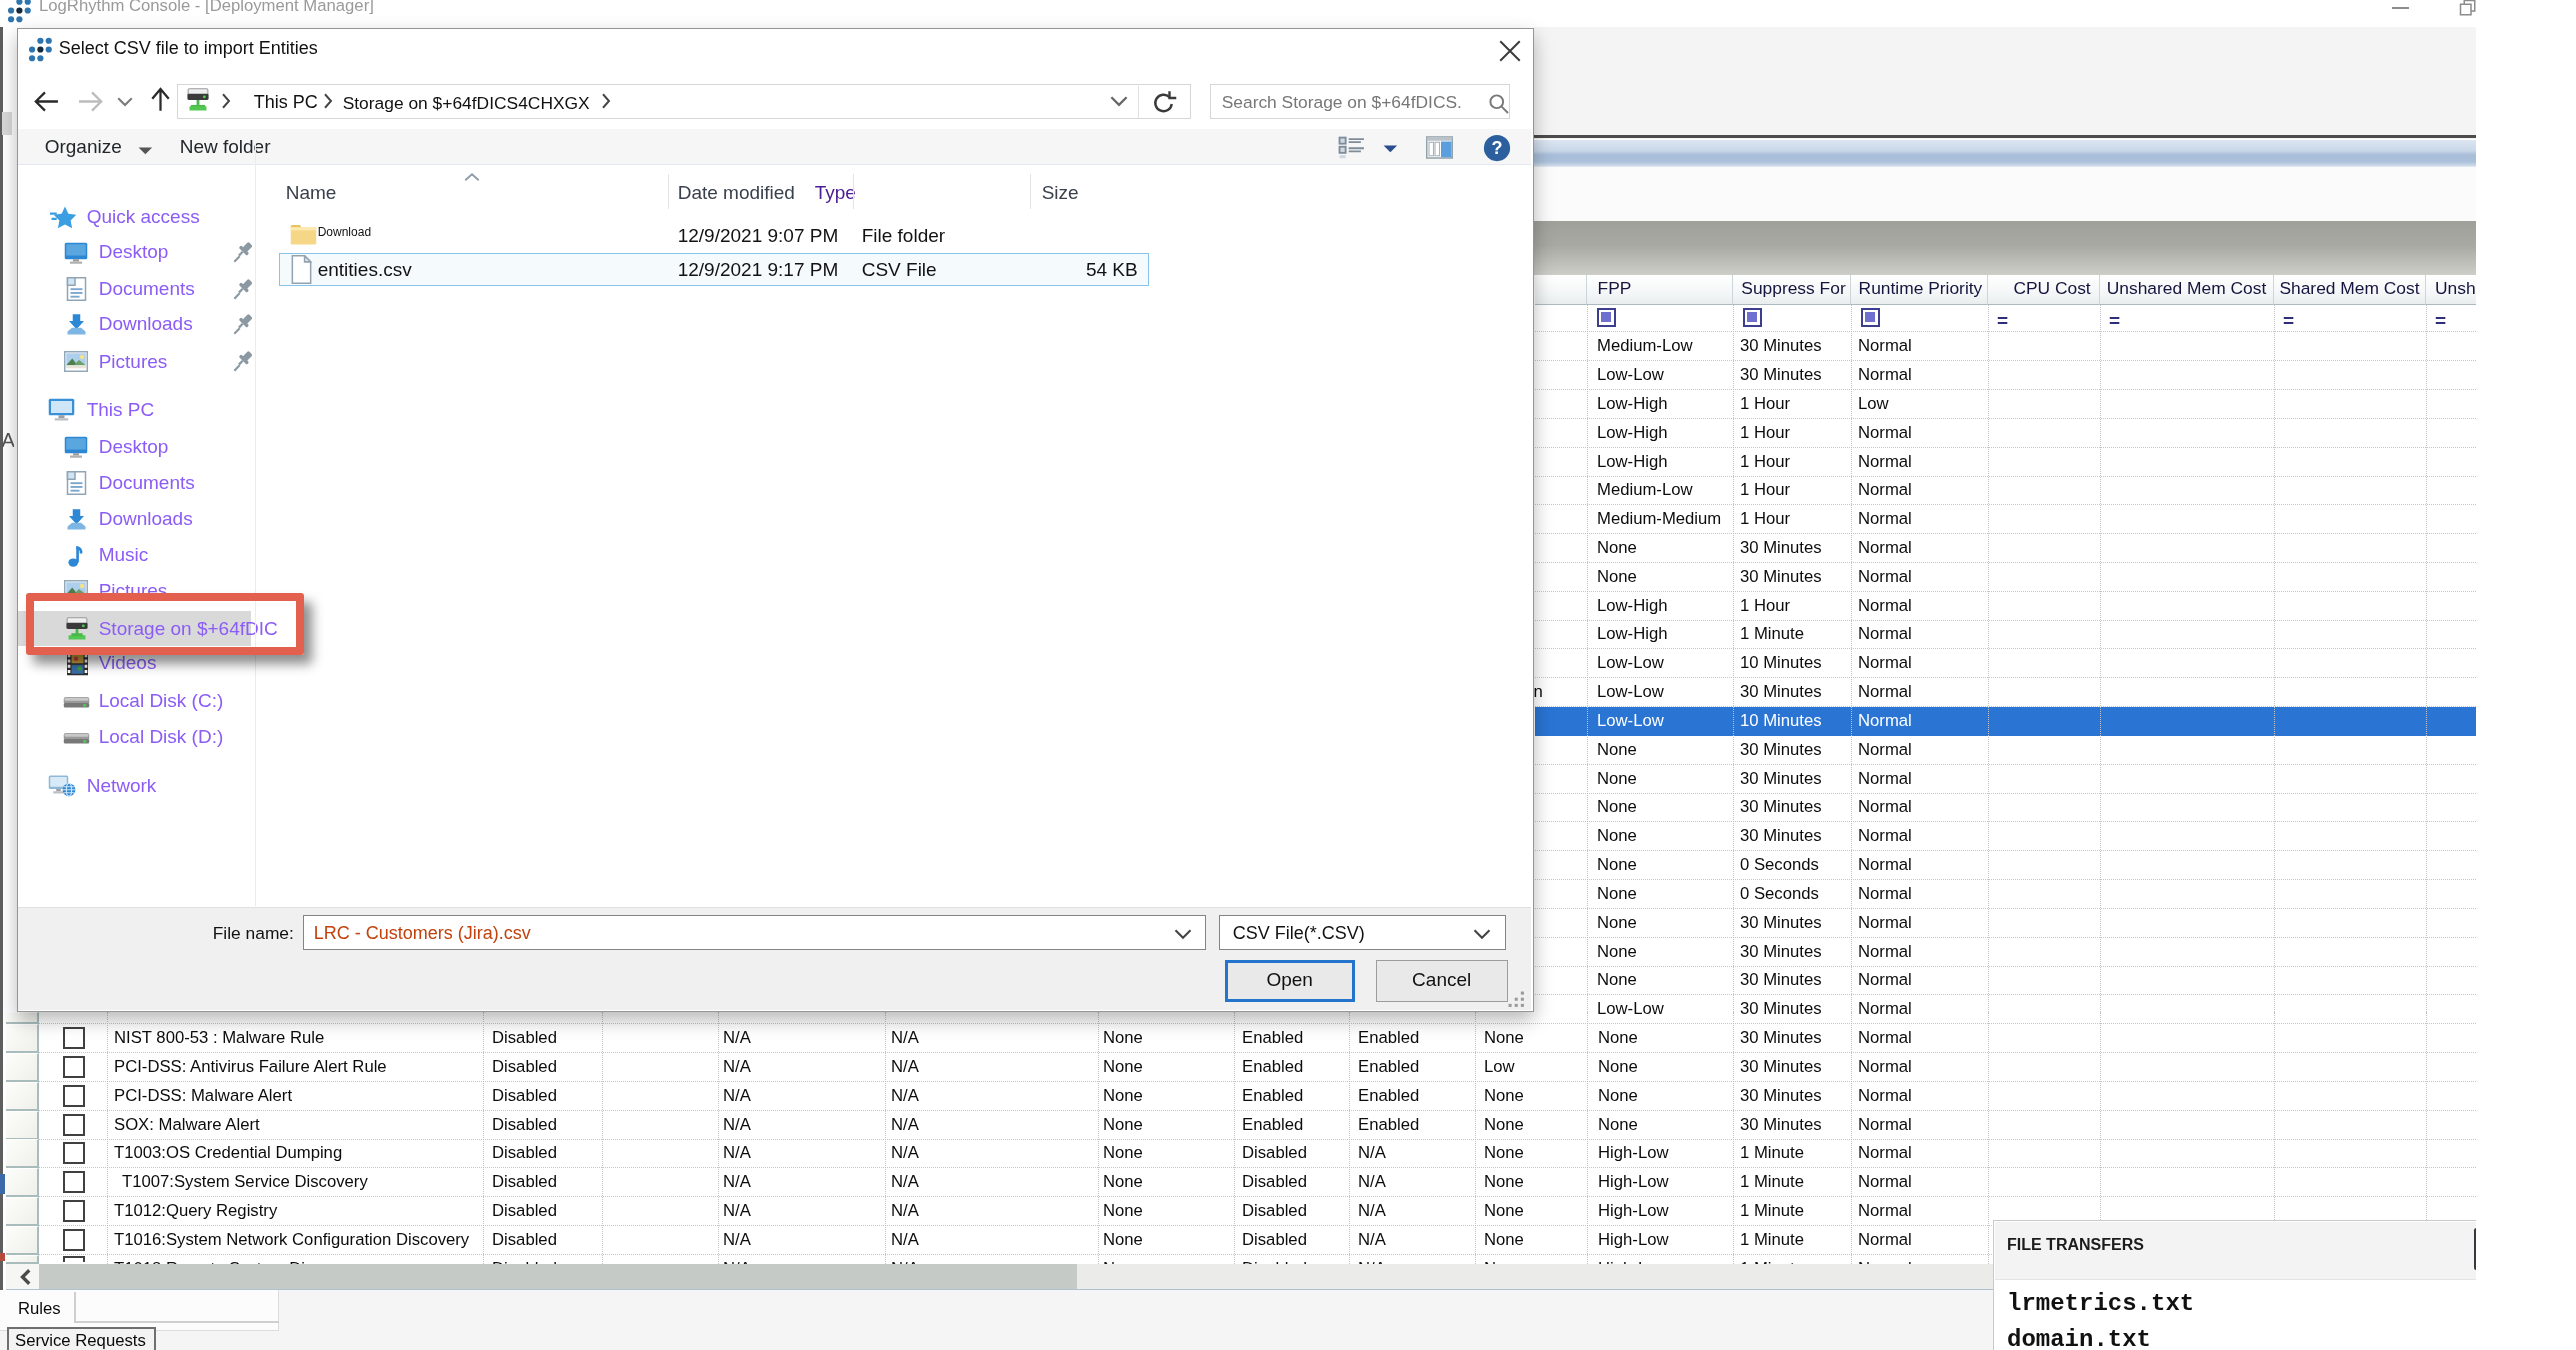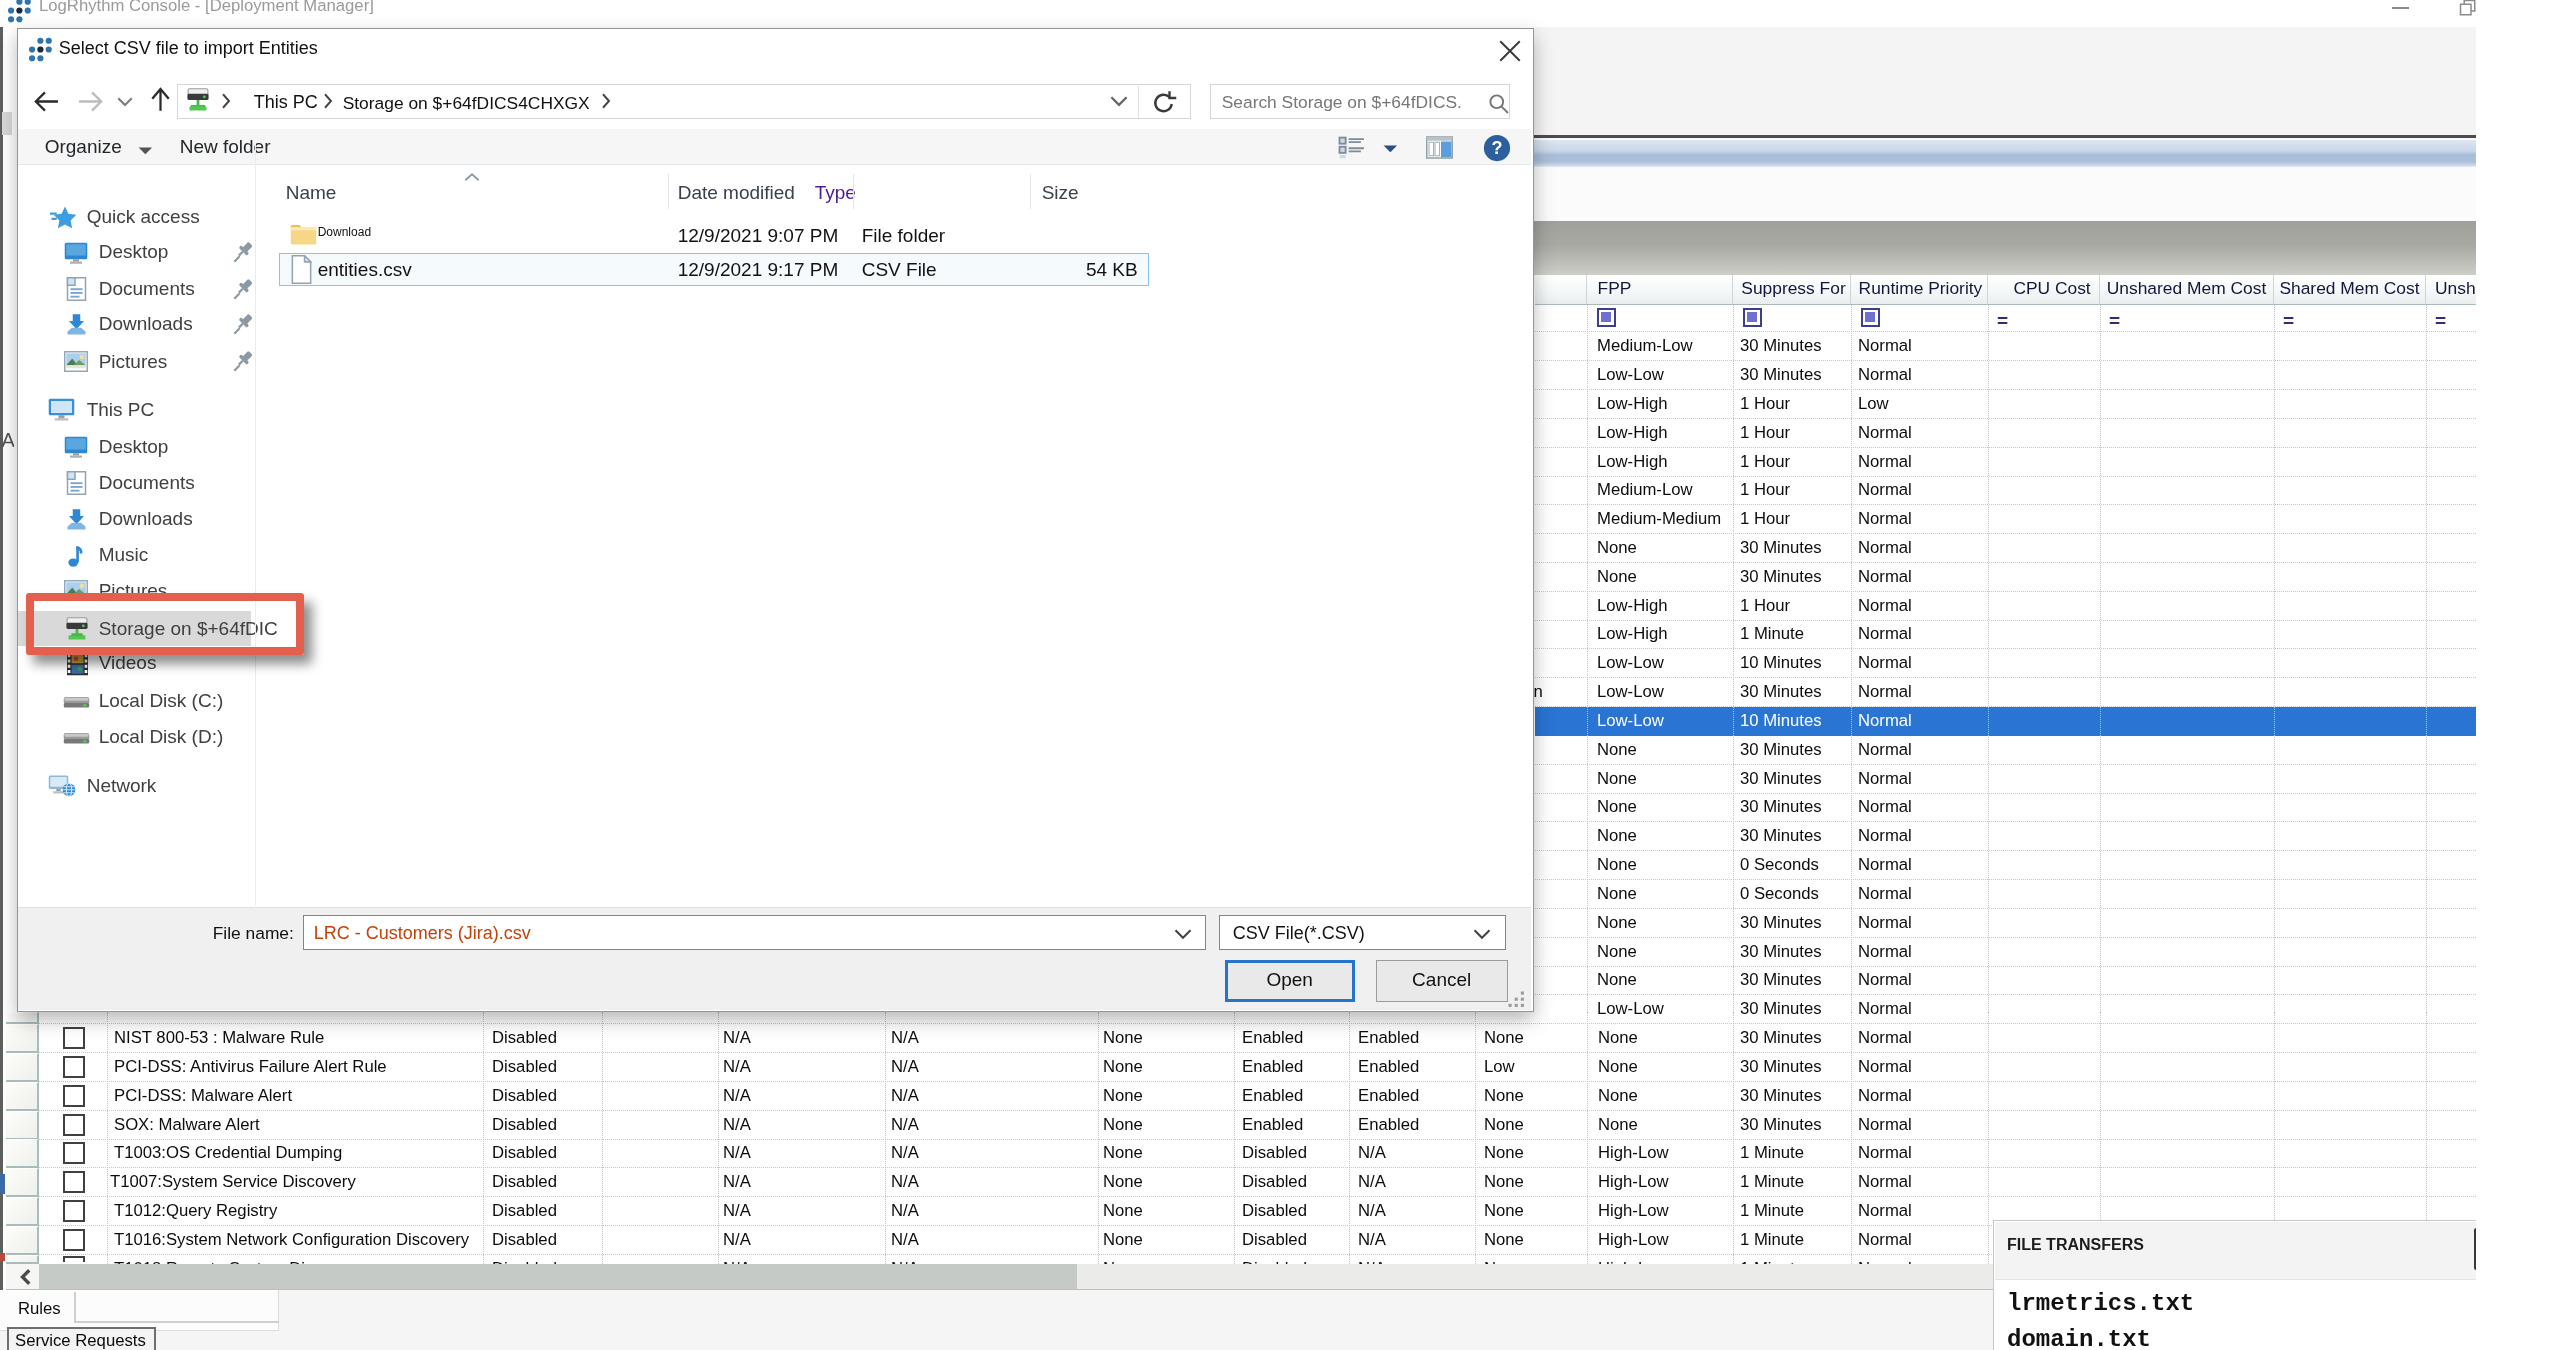--- a/index.html
+++ b/index.html
@@ -12,21 +12,21 @@
 .sel{background:#2a74d4;color:#fff;border-bottom:1.5px solid #2a74d4}
 .br{position:absolute;left:6px;width:2538px;height:29px;border-bottom:1.5px dotted #c6c6c6;font-size:16.7px;color:#0c0c0c}
 .br span{position:absolute;top:0;line-height:27px;white-space:nowrap}
 .vd{position:absolute;width:0;border-left:1.5px dotted #c2c2c2}
 .hc{position:absolute;top:275px;height:30px;background:linear-gradient(180deg,#ffffff,#f2f5f6 70%,#e8edee);border-right:1.5px solid #ccd6d8;border-bottom:1.5px solid #adbabd;color:#15153e;font-size:17.4px;line-height:27px;white-space:nowrap;overflow:hidden}
 .fb{position:absolute;width:19px;height:19px;border:2.3px solid #3d3d8f;background:#fff}
 .fb i{position:absolute;left:2.3px;top:2.3px;width:10px;height:10px;background:#6f6fd0}
 .eq{position:absolute;font-size:19px;font-weight:bold;color:#2e2e7a;line-height:23px}
 .bev{position:absolute;left:6px;width:33px;background:linear-gradient(135deg,#fdfdfb,#eff0ea);border-right:2.3px solid #a9bcbc;border-bottom:2.3px solid #a9bcbc;border-top:0.8px solid #fff}
 .cb{position:absolute;left:63px;width:22px;height:22px;border:2.3px solid #404040;background:#fff}
-.navt{position:absolute;font-size:19px;color:#404040;line-height:36px;height:36px;white-space:nowrap}
+.navt{position:absolute;font-size:19px;color:#8b5cf6;line-height:36px;height:36px;white-space:nowrap}
 </style></head>
 <body>
 <div id="scr">
 
 <div class="a" style="left:0;top:0;width:2576px;height:27px;background:#fff"></div>
 <svg class="a" style="left:6px;top:-3px" width="26" height="27" viewBox="0 0 32 34">
       <g fill="#2e74ae">
         <circle cx="16.5" cy="6" r="3.9"></circle>
         <circle cx="27" cy="6" r="3.9"></circle>
         <circle cx="6" cy="17" r="3.9"></circle>
@@ -300,21 +300,21 @@
       <span style="left:885px">N/A</span>
       <span style="left:1097px">None</span>
       <span style="left:1236px">Disabled</span>
       <span style="left:1352px">N/A</span>
       <span style="left:1478px">None</span>
       <span style="left:1592px">High-Low</span>
       <span style="left:1734px">1 Minute</span>
       <span style="left:1852px">Normal</span>
     </div>
 <div class="br" style="top:1168px;height:29px">
-      <span style="left:104px">T1007:System Service Discovery</span>
+      <span style="left:116px">T1007:System Service Discovery</span>
       <span style="left:486px">Disabled</span>
       <span style="left:717px">N/A</span>
       <span style="left:885px">N/A</span>
       <span style="left:1097px">None</span>
       <span style="left:1236px">Disabled</span>
       <span style="left:1352px">N/A</span>
       <span style="left:1478px">None</span>
       <span style="left:1592px">High-Low</span>
       <span style="left:1734px">1 Minute</span>
       <span style="left:1852px">Normal</span>

